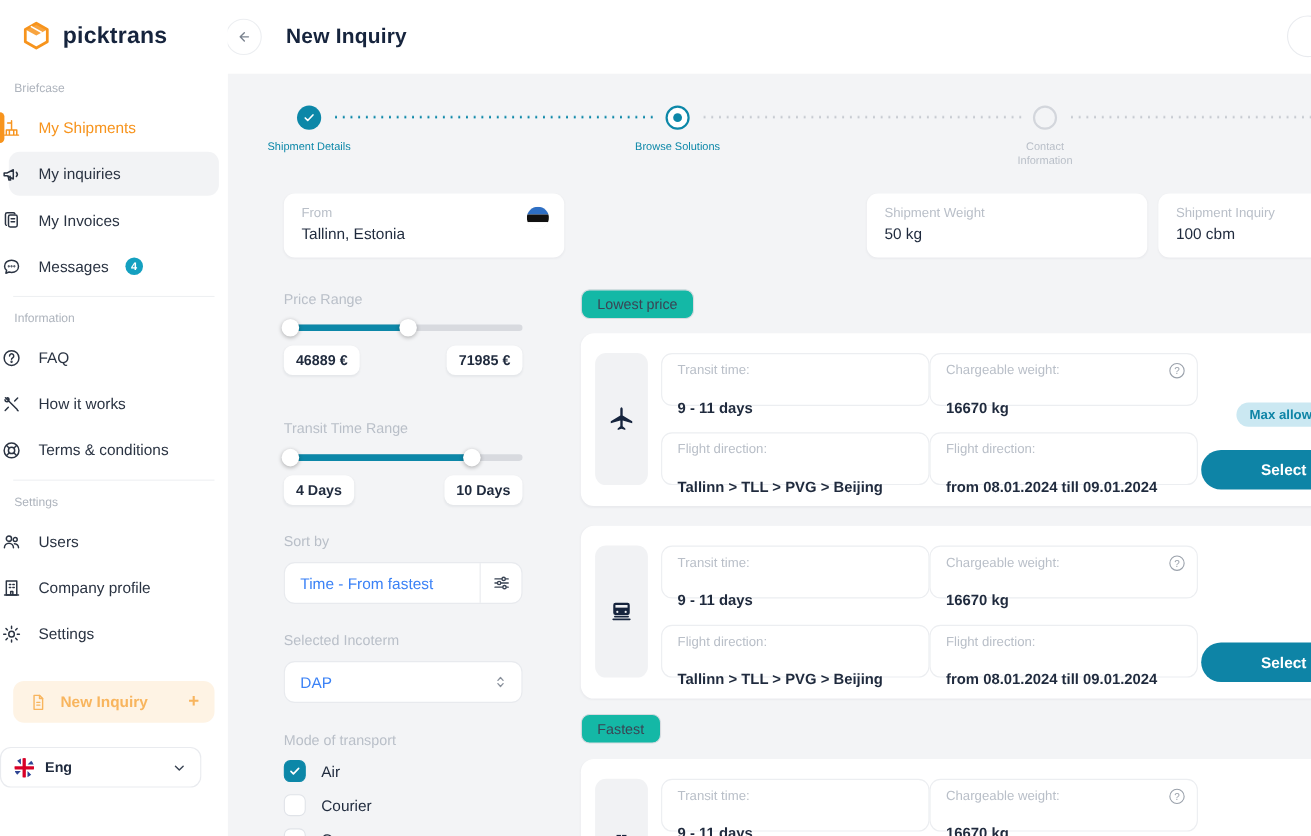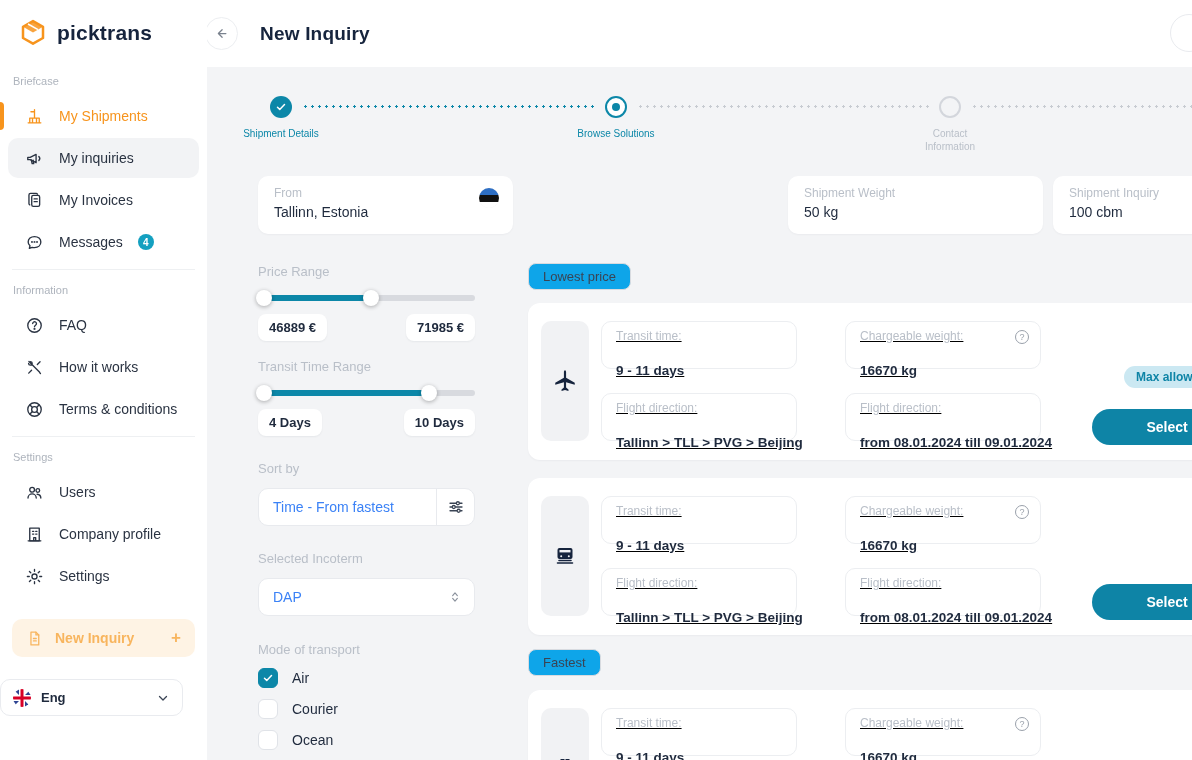--- a/index.html
+++ b/index.html
@@ -4,21 +4,21 @@
 <style>
   * { margin:0; padding:0; box-sizing:border-box; }
   html,body { width:1192px; height:760px; font-family:"Liberation Sans", sans-serif; background:#fff; overflow:hidden; }
   .app { position:relative; width:1192px; height:760px; background:#fff; }
 
   
   .sidebar { position:absolute; left:0; top:0; width:207px; height:760px; background:#fff; z-index:5; }
   .logo { position:absolute; left:18px; top:18px; display:flex; align-items:center; gap:9px; }
   .logo-text { font-size:21px; font-weight:800; color:#16243D; letter-spacing:.2px; }
   .side-section { position:absolute; left:13px; font-size:11px; color:#AeB4BD; }
-  .side-item { position:absolute; left:0; width:207px; height:40px; display:flex; align-items:center; padding-left:24px; gap:15px; font-size:14px; font-weight:500; color:#2A3342; cursor:pointer; }
+  .side-item { position:absolute; left:0; width:207px; height:40px; display:flex; align-items:center; gap:15px; font-size:14px; font-weight:500; color:#2A3342; cursor:pointer; }
   .side-item .sicon { width:20px; height:20px; display:flex; align-items:center; justify-content:center; color:#2A3342; flex:0 0 20px; }
   .side-item.active { color:#F7941D; }
   .side-item.active .sicon { color:#F7941D; }
   .active-bar { position:absolute; left:0; top:6px; width:4px; height:28px; background:#F7941D; border-radius:0 4px 4px 0; }
   .side-item.highlight::before { content:""; position:absolute; left:8px; right:8px; top:0; bottom:0; background:#F2F3F5; border-radius:10px; z-index:-1; }
   .side-item { z-index:1; }
   .badge { min-width:16px; height:16px; border-radius:8px; background:#14A0C0; color:#fff; font-size:10px; font-weight:700; display:flex; align-items:center; justify-content:center; padding:0 4px; }
   .side-divider { position:absolute; left:12px; right:12px; height:1px; background:#EEF0F2; }
   .new-inquiry-btn { position:absolute; left:12px; top:619px; width:183px; height:38px; background:#FEF3E4; border-radius:10px; display:flex; align-items:center; padding:0 14px; gap:12px; color:#F8B55E; font-size:14px; font-weight:600; cursor:pointer; }
   .new-inquiry-btn .plus { margin-left:auto; font-size:17px; font-weight:600; }
@@ -65,24 +65,24 @@
   .select-box .sb-text { flex:1; padding-left:14px; font-size:14px; color:#3b82f6; }
   .select-box .sb-icon { width:38px; height:100%; border-left:1px solid #E8EAEE; display:flex; align-items:center; justify-content:center; color:#3A4454; }
   .select-box .sb-ud { padding-right:12px; color:#8A919C; display:flex; }
   .check-row { display:flex; align-items:center; gap:14px; margin-top:11px; cursor:pointer; }
   .checkbox { width:20px; height:20px; border-radius:6px; background:#fff; border:1px solid #E0E3E8; display:flex; align-items:center; justify-content:center; }
   .checkbox.checked { background:#0C87A8; border-color:#0C87A8; color:#fff; }
   .check-label { font-size:14px; font-weight:500; color:#1F2A3D; }
 
   
   .results { position:absolute; left:321px; top:196px; width:664px; }
-  .chip { display:inline-block; border:1px solid #D8DBE0; background:#0ea5e9; border-radius:8px; padding:5px 14px; font-size:13px; font-weight:500; color:#3A4454; }
+  .chip { display:inline-block; border:1px solid #D8DBE0; background:#14b8a6; border-radius:8px; padding:5px 14px; font-size:13px; font-weight:500; color:#3A4454; }
   .res-card { position:relative; width:740px; height:157px; background:#fff; border-radius:12px; box-shadow:0 1px 2px rgba(20,30,50,.04); }
   .icon-tile { position:absolute; left:13px; top:18px; width:48px; height:120px; background:#F1F2F4; border-radius:10px; display:flex; align-items:center; justify-content:center; color:#16243D; }
-  .data-box { position:absolute; width:196px; height:48px; background:#fff; border:1px solid #ECEEF1; border-radius:10px; padding:7px 14px;text-decoration:underline; }
+  .data-box { position:absolute; width:244px; height:48px; background:#fff; border:1px solid #ECEEF1; border-radius:10px; padding:7px 14px; }
   .db-label { font-size:12px; color:#B9BFC8; }
   .db-value { font-size:13.5px; font-weight:600; color:#1F2A3D; margin-top:20px; white-space:nowrap; }
   .help-icon { position:absolute; right:11px; top:8px; width:14px; height:14px; border:1.2px solid #9AA1AB; border-radius:50%; color:#9AA1AB; font-size:9px; display:flex; align-items:center; justify-content:center; }
   .max-badge { position:absolute; left:596px; top:63px; height:22px; background:#CBE8F2; color:#0E84A6; border-radius:12px; font-size:12px; font-weight:700; display:flex; align-items:center; padding:0 12px; white-space:nowrap; }
   .select-btn { position:absolute; left:564px; top:106px; width:150px; height:36px; border-radius:18px; background:#0E84A6; color:#fff; font-size:14px; font-weight:700; display:flex; align-items:center; justify-content:center; border:none; cursor:pointer; font-family:inherit; }
   .mt13{margin-top:13px;} .mt18{margin-top:18px;} .mt14{margin-top:14px;}
 </style>
 </head>
 <body>
 
@@ -300,21 +300,21 @@
       <div class="slider">
         <div class="fill" style="left:2%; width:50%"></div>
         <div class="handle" style="left:-2px"></div>
         <div class="handle" style="left:calc(52% - 8px)"></div>
       </div>
       <div class="val-row">
         <div class="val-box">46889 €</div>
         <div class="val-box">71985 €</div>
       </div>
 
-      <div class="f-label" style="margin-top:18px">Transit Time Range</div>
+      <div class="f-label" style="margin-top:41px">Transit Time Range</div>
       <div class="slider">
         <div class="fill" style="left:0; width:79%"></div>
         <div class="handle" style="left:-2px"></div>
         <div class="handle" style="left:calc(79% - 8px)"></div>
       </div>
       <div class="val-row">
         <div class="val-box">4 Days</div>
         <div class="val-box">10 Days</div>
       </div>
 

